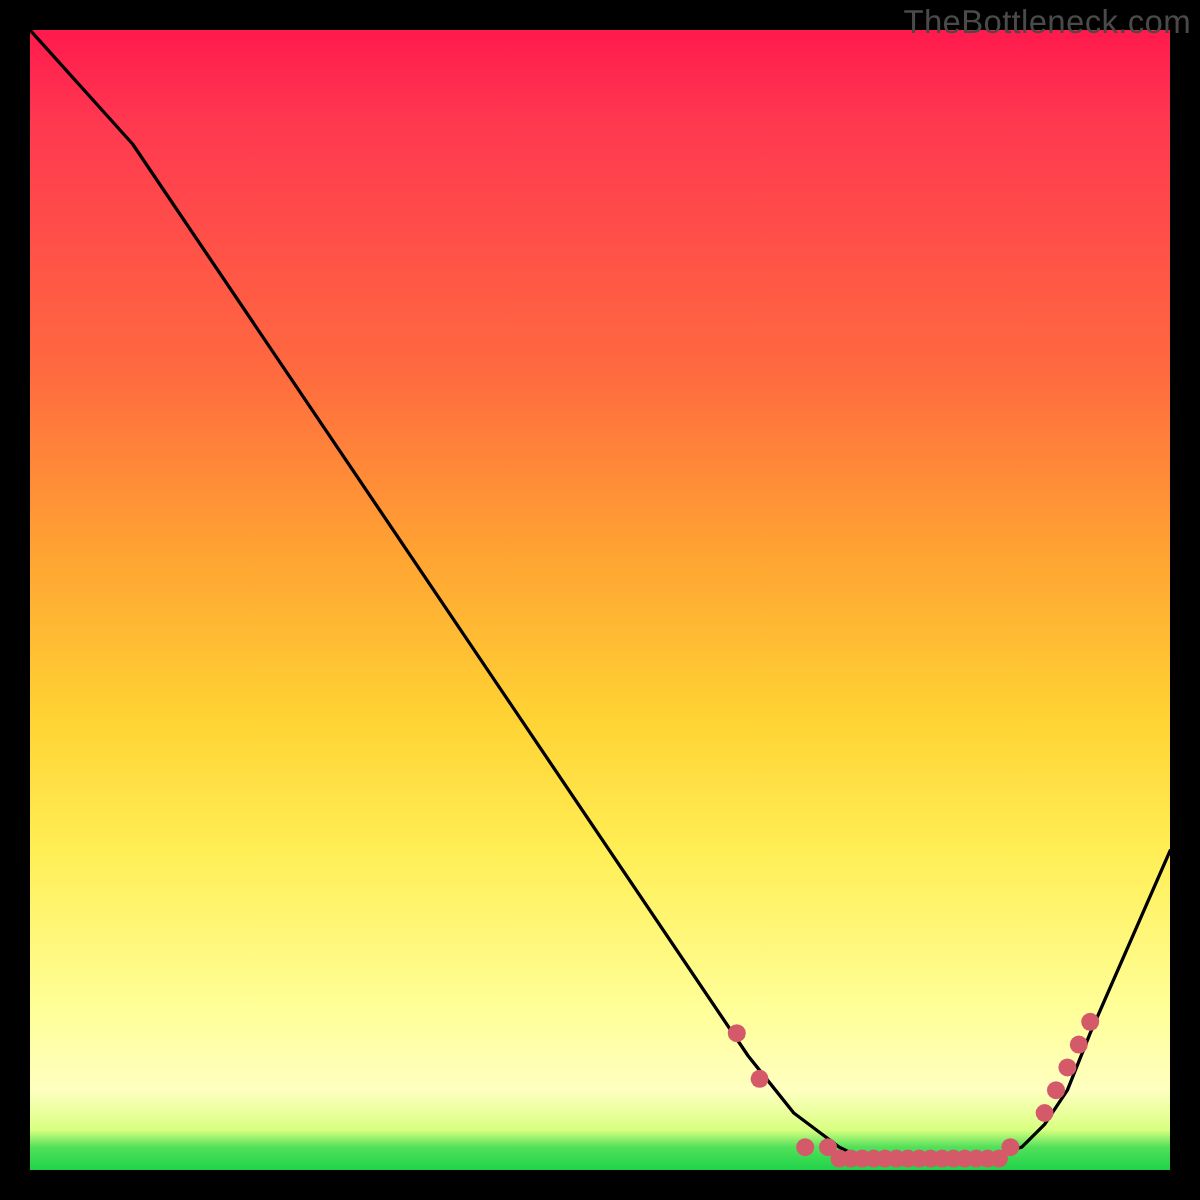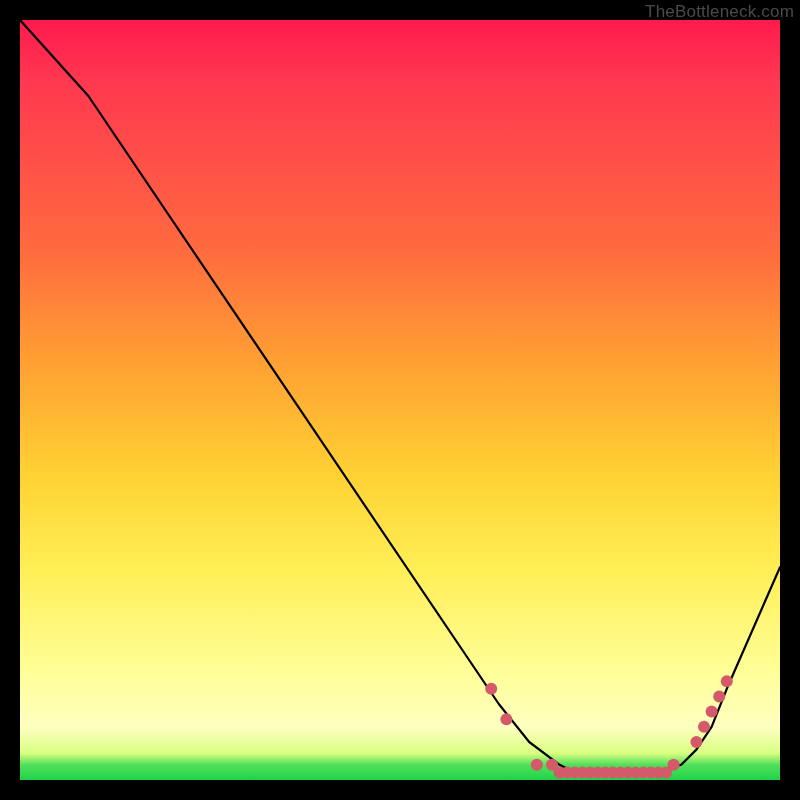--- a/index.html
+++ b/index.html
@@ -47,21 +47,21 @@
     left: 0;
     top: 0;
     width: 760px;
     height: 760px;
   }
   .watermark {
     position: absolute;
     top: 2px;
     right: 6px;
     color: #4a4a4a;
-    font-size: 17px;
+    font-size: 22px;
     font-weight: 500;
     letter-spacing: 0.2px;
   }
 </style>
 </head>
 <body>
 
 <div class="frame">
   <div class="gradient"></div>
   <svg class="plot" viewBox="0 0 760 760">

